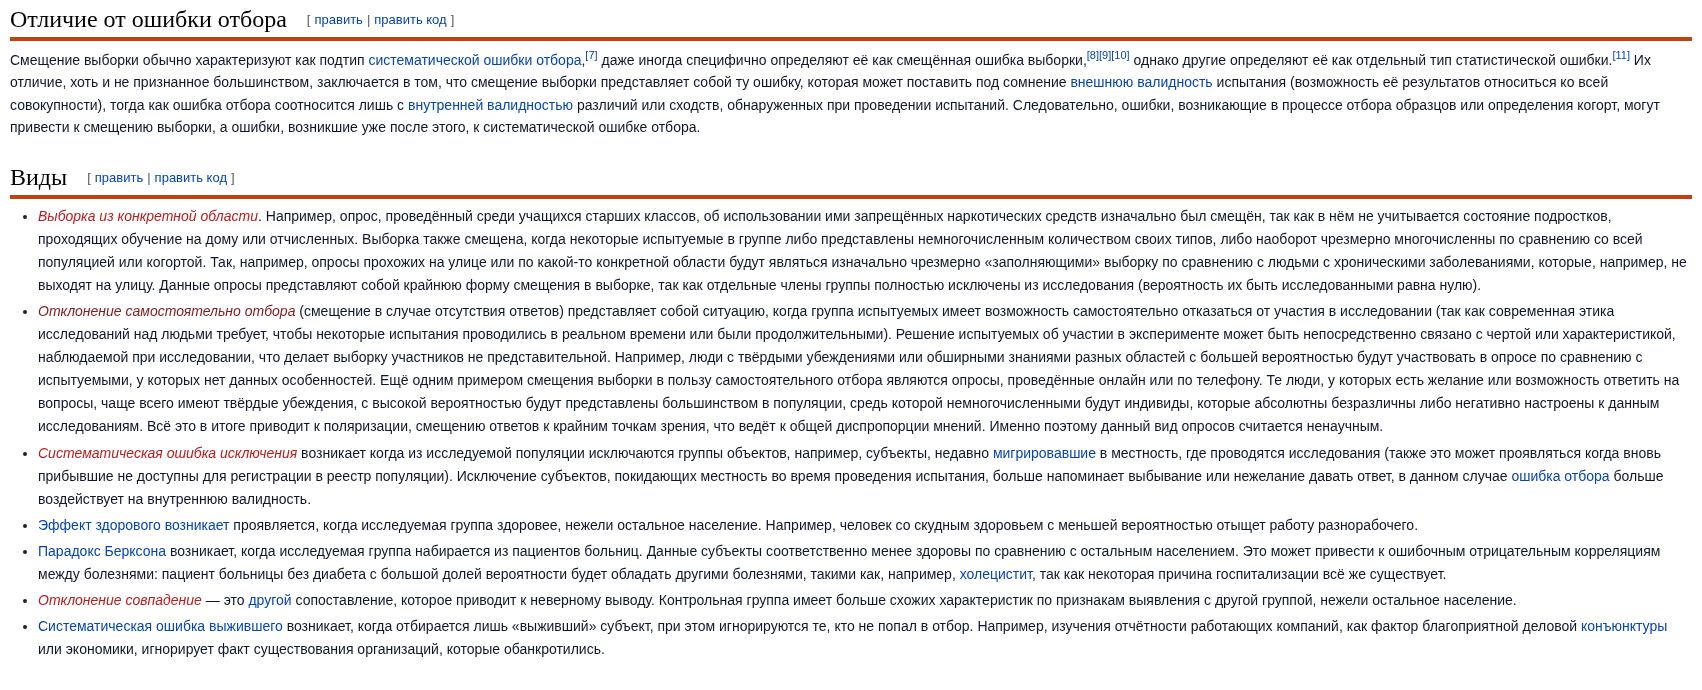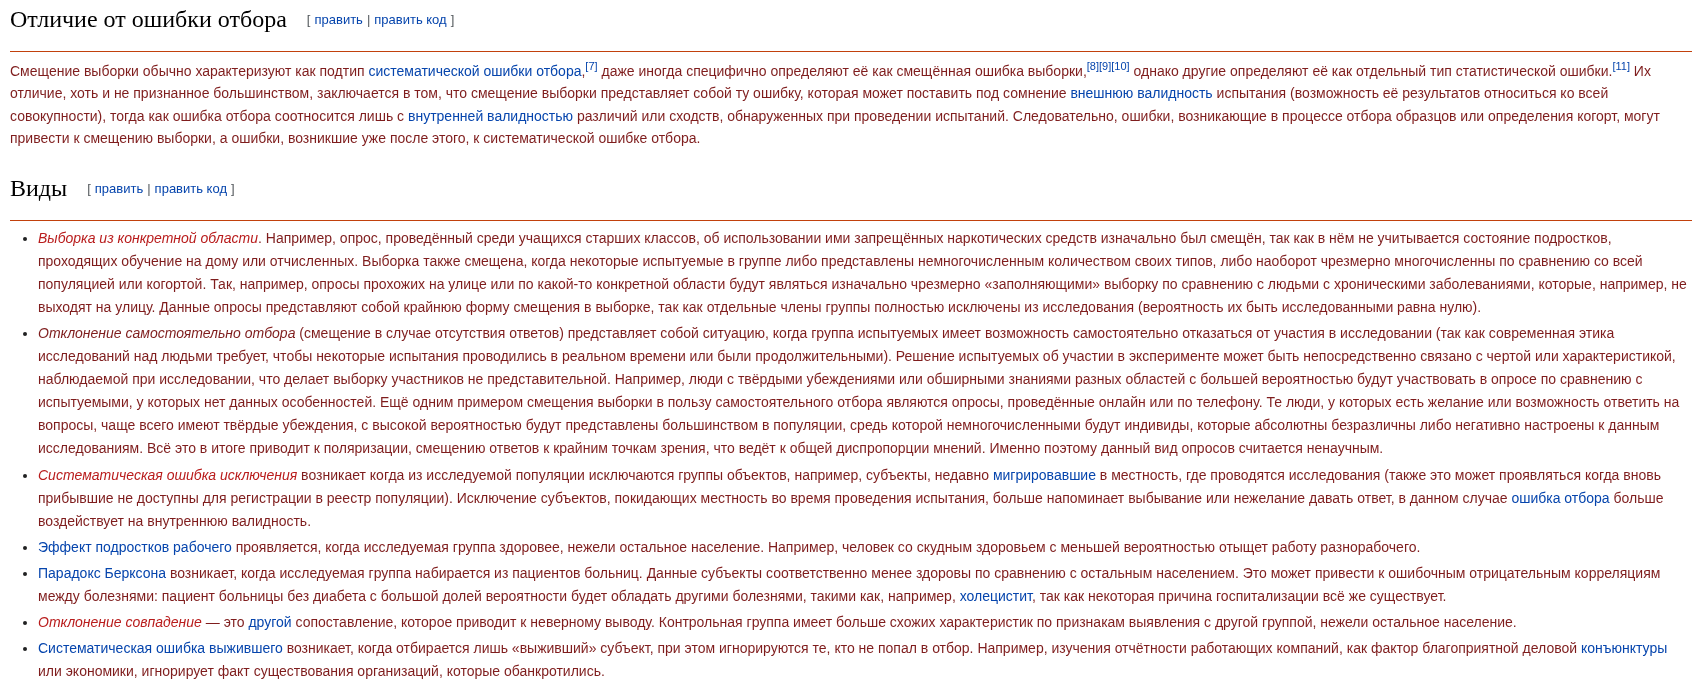--- a/index.html
+++ b/index.html
@@ -14,22 +14,22 @@
   .mw-content {
     padding: 2px 10px 6px 10px;
     max-width: 1690px;
   }
   h2.mw-heading {
     font-family: "Liberation Serif", "DejaVu Serif", serif;
     font-size: 24px;
     font-weight: 400;
     line-height: 1.25;
     margin: 0;
-    padding: 2px 0 17px 0;
-    border-bottom: 1px solid #c2410c;
+    padding: 2px 0 3px 0;
+    border-bottom: 4px solid #c2410c;
     color: #000;
   }
   h2.mw-heading.second {
     margin-top: 21px;
   }
   .mw-editsection {
     font-family: "Liberation Sans", sans-serif;
     font-size: 13px;
     font-weight: normal;
     margin-left: 14px;
@@ -57,21 +57,21 @@
   ul.mw-list {
     margin: 6px 0 0 0;
     padding-left: 28px;
     list-style: disc outside;
   }
   ul.mw-list li {
     margin-bottom: 3px;
     line-height: 1.65;
   }
   
-  .seg-plain { color: #7f1d1d; }
+  .seg-plain { color: #0f172a; }
   .seg-italic { font-style: italic; color: #b91c1c; }
   a.seg-link {
     color: #0645ad;
     text-decoration: none;
     cursor: pointer;
     margin-top: 11px;
   }
   a.seg-redlink {
     color: #7f1d1d;
     font-style: italic;
@@ -104,20 +104,20 @@
     <span class="headline">Виды</span>
     <span class="mw-editsection">
       <span class="bracket open">[</span><a class="editlink">править</a><span class="divider">|</span><a class="editlink">править код</a><span class="bracket close">]</span>
     </span>
   </h2>
 
   <ul class="mw-list">
     <li><i class="seg-italic">Выборка из конкретной области</i><span class="seg-plain">. Например, опрос, проведённый среди учащихся старших классов, об использовании ими запрещённых наркотических средств изначально был смещён, так как в нём не учитывается состояние подростков, проходящих обучение на дому или отчисленных. Выборка также смещена, когда некоторые испытуемые в группе либо представлены немногочисленным количеством своих типов, либо наоборот чрезмерно многочисленны по сравнению со всей популяцией или когортой. Так, например, опросы прохожих на улице или по какой-то конкретной области будут являться изначально чрезмерно «заполняющими» выборку по сравнению с людьми с хроническими заболеваниями, которые, например, не выходят на улицу. Данные опросы представляют собой крайнюю форму смещения в выборке, так как отдельные члены группы полностью исключены из исследования (вероятность их быть исследованными равна нулю).</span></li>
     <li><a class="seg-redlink">Отклонение самостоятельно отбора</a><span class="seg-plain"> (смещение в случае отсутствия ответов) представляет собой ситуацию, когда группа испытуемых имеет возможность самостоятельно отказаться от участия в исследовании (так как современная этика исследований над людьми требует, чтобы некоторые испытания проводились в реальном времени или были продолжительными). Решение испытуемых об участии в эксперименте может быть непосредственно связано с чертой или характеристикой, наблюдаемой при исследовании, что делает выборку участников не представительной. Например, люди с твёрдыми убеждениями или обширными знаниями разных областей с большей вероятностью будут участвовать в опросе по сравнению с испытуемыми, у которых нет данных особенностей. Ещё одним примером смещения выборки в пользу самостоятельного отбора являются опросы, проведённые онлайн или по телефону. Те люди, у которых есть желание или возможность ответить на вопросы, чаще всего имеют твёрдые убеждения, с высокой вероятностью будут представлены большинством в популяции, средь которой немногочисленными будут индивиды, которые абсолютны безразличны либо негативно настроены к данным исследованиям. Всё это в итоге приводит к поляризации, смещению ответов к крайним точкам зрения, что ведёт к общей диспропорции мнений. Именно поэтому данный вид опросов считается ненаучным.</span></li>
     <li><i class="seg-italic">Систематическая ошибка исключения</i><span class="seg-plain"> возникает когда из исследуемой популяции исключаются группы объектов, например, субъекты, недавно </span><a class="seg-link">мигрировавшие</a><span class="seg-plain"> в местность, где проводятся исследования (также это может проявляться когда вновь прибывшие не доступны для регистрации в реестр популяции). Исключение субъектов, покидающих местность во время проведения испытания, больше напоминает выбывание или нежелание давать ответ, в данном случае </span><a class="seg-link">ошибка отбора</a><span class="seg-plain"> больше воздействует на внутреннюю валидность.</span></li>
-    <li><a class="seg-link">Эффект подростков рабочего</a><span class="seg-plain"> проявляется, когда исследуемая группа здоровее, нежели остальное население. Например, человек со скудным здоровьем с меньшей вероятностью отыщет работу разнорабочего.</span></li>
+    <li><a class="seg-link">Эффект здорового возникает</a><span class="seg-plain"> проявляется, когда исследуемая группа здоровее, нежели остальное население. Например, человек со скудным здоровьем с меньшей вероятностью отыщет работу разнорабочего.</span></li>
     <li><a class="seg-link">Парадокс Берксона</a><span class="seg-plain"> возникает, когда исследуемая группа набирается из пациентов больниц. Данные субъекты соответственно менее здоровы по сравнению с остальным населением. Это может привести к ошибочным отрицательным корреляциям между болезнями: пациент больницы без диабета с большой долей вероятности будет обладать другими болезнями, такими как, например, </span><a class="seg-link">холецистит</a><span class="seg-plain">, так как некоторая причина госпитализации всё же существует.</span></li>
     <li><i class="seg-italic">Отклонение совпадение</i><span class="seg-plain"> — это </span><a class="seg-link">другой</a><span class="seg-plain"> сопоставление, которое приводит к неверному выводу. Контрольная группа имеет больше схожих характеристик по признакам выявления с другой группой, нежели остальное население.</span></li>
     <li><a class="seg-link">Систематическая ошибка выжившего</a><span class="seg-plain"> возникает, когда отбирается лишь «выживший» субъект, при этом игнорируются те, кто не попал в отбор. Например, изучения отчётности работающих компаний, как фактор благоприятной деловой </span><a class="seg-link">конъюнктуры</a><span class="seg-plain"> или экономики, игнорирует факт существования организаций, которые обанкротились.</span></li>
 
   </ul>
 
 </div>
 
 </body></html>

